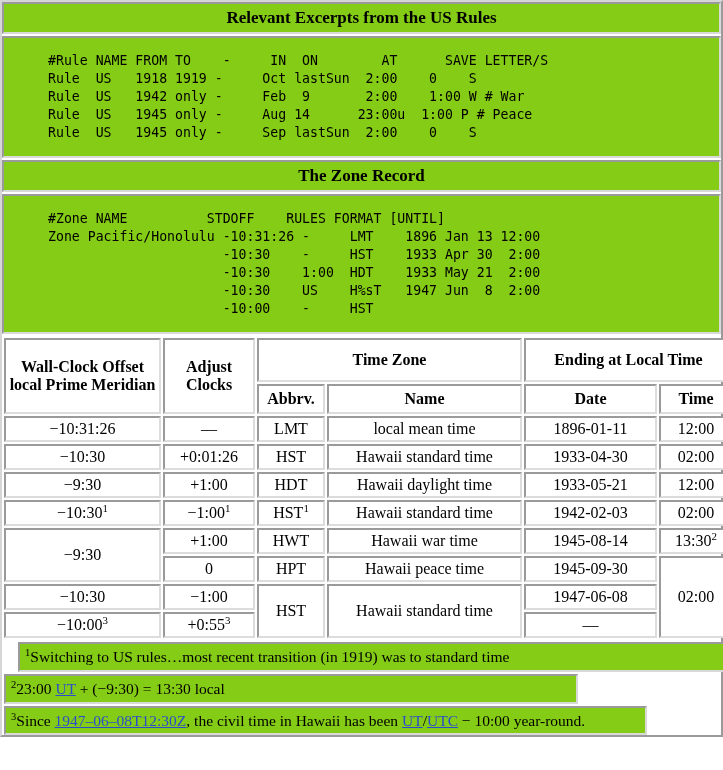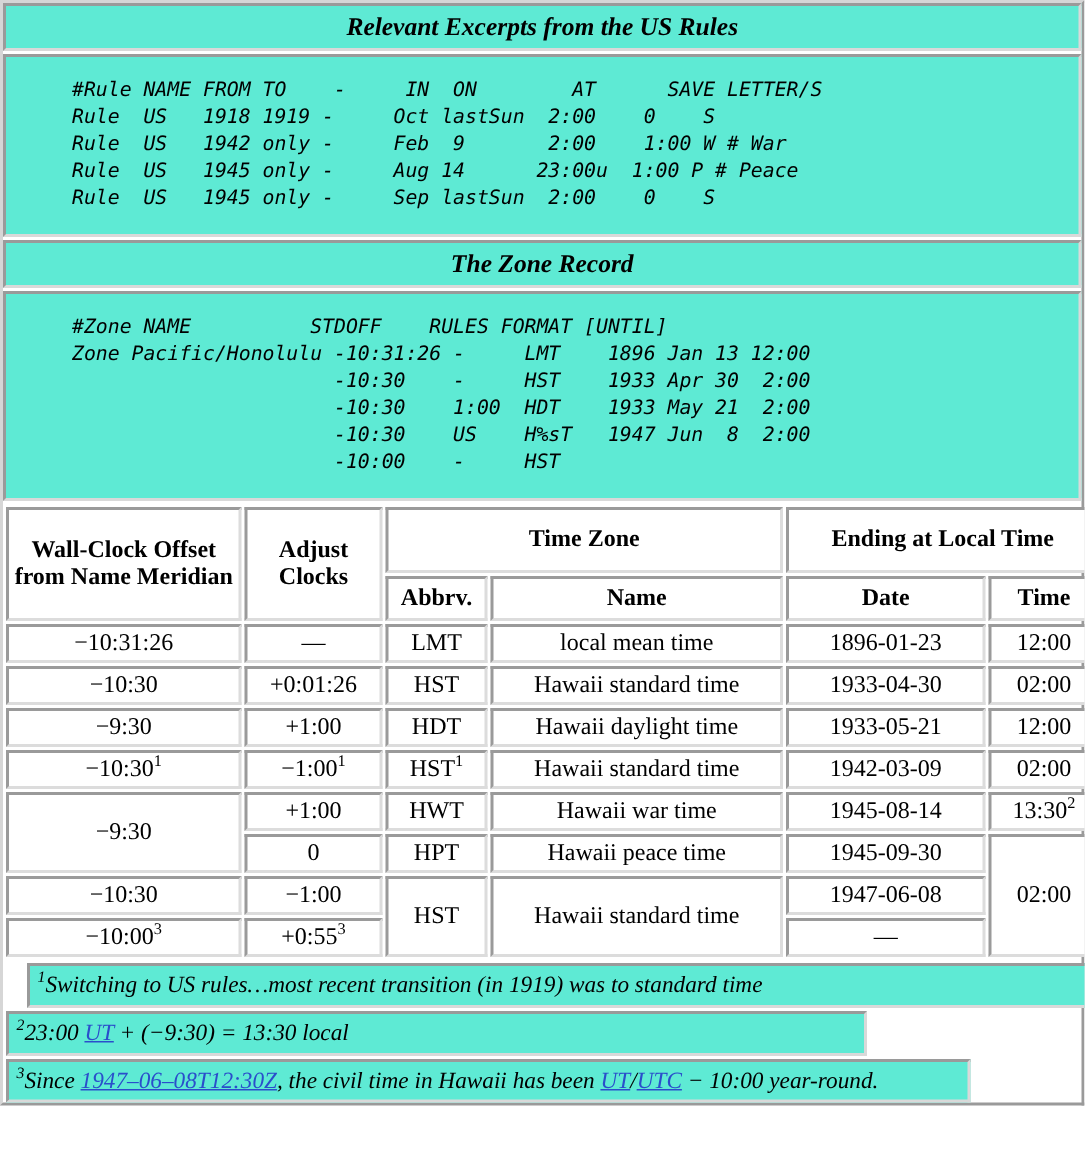--- a/index.html
+++ b/index.html
@@ -20,23 +20,22 @@
     box-sizing: border-box;
     border: 2px solid;
     border-color: #d6d6d6 #9a9a9a #9a9a9a #d6d6d6;
     background: #ffffff;
   }
 
   
   .bev {
     border: 2px solid;
     border-color: #9a9a9a #d9d9d9 #d9d9d9 #9a9a9a;
-    background: #5eead4;
+    background: #84cc16;
     box-sizing: border-box;
-    font-style: italic;
   }
 
   .section {
     margin: 0 0 0 0;
   }
 
   .sec-title {
     text-align: center;
     font-weight: bold;
     font-size: 17px;
@@ -132,38 +131,38 @@
         <col style="width:157px">
         <col style="width:92px">
         <col style="width:68px">
         <col style="width:195px">
         <col style="width:133px">
         <col style="width:74px">
       </colgroup>
       <tbody>
 
         <tr>
-          <th rowspan="2" class="hdr-tall" style="height:62px;">Wall-Clock Offset from Name Meridian</th>
+          <th rowspan="2" class="hdr-tall" style="height:62px;">Wall-Clock Offset local Prime Meridian</th>
           <th rowspan="2" class="hdr-tall" style="height:62px;">Adjust Clocks</th>
           <th colspan="2" style="height:44px;font-family:Liberation Serif, serif;">Time Zone</th>
           <th colspan="2" style="height:32px;">Ending at Local Time</th>
         </tr>
         <tr>
           <th style="height:30px;">Abbrv.</th>
           <th>Name</th>
           <th>Date</th>
           <th>Time</th>
         </tr>
 
         <tr>
           <td><span>−10:31:26</span></td>
           <td><span>—</span></td>
           <td><span>LMT</span></td>
           <td><span>local mean time</span></td>
-          <td><span>1896-01-23</span></td>
+          <td><span>1896-01-11</span></td>
           <td><span>12:00</span></td>
         </tr>
 
         <tr>
           <td><span>−10:30</span></td>
           <td><span>+0:01:26</span></td>
           <td><span>HST</span></td>
           <td><span>Hawaii standard time</span></td>
           <td><span>1933-04-30</span></td>
           <td><span>02:00</span></td>
@@ -176,21 +175,21 @@
           <td><span>Hawaii daylight time</span></td>
           <td><span>1933-05-21</span></td>
           <td><span>12:00</span></td>
         </tr>
 
         <tr>
           <td><span>−10:30</span><sup>1</sup></td>
           <td><span>−1:00</span><sup>1</sup></td>
           <td><span>HST</span><sup>1</sup></td>
           <td><span>Hawaii standard time</span></td>
-          <td><span>1942-03-09</span></td>
+          <td><span>1942-02-03</span></td>
           <td><span>02:00</span></td>
         </tr>
 
         <tr>
           <td rowspan="2"><span>−9:30</span></td>
           <td><span>+1:00</span></td>
           <td><span>HWT</span></td>
           <td><span>Hawaii war time</span></td>
           <td><span>1945-08-14</span></td>
           <td><span>13:30</span><sup>2</sup></td>

